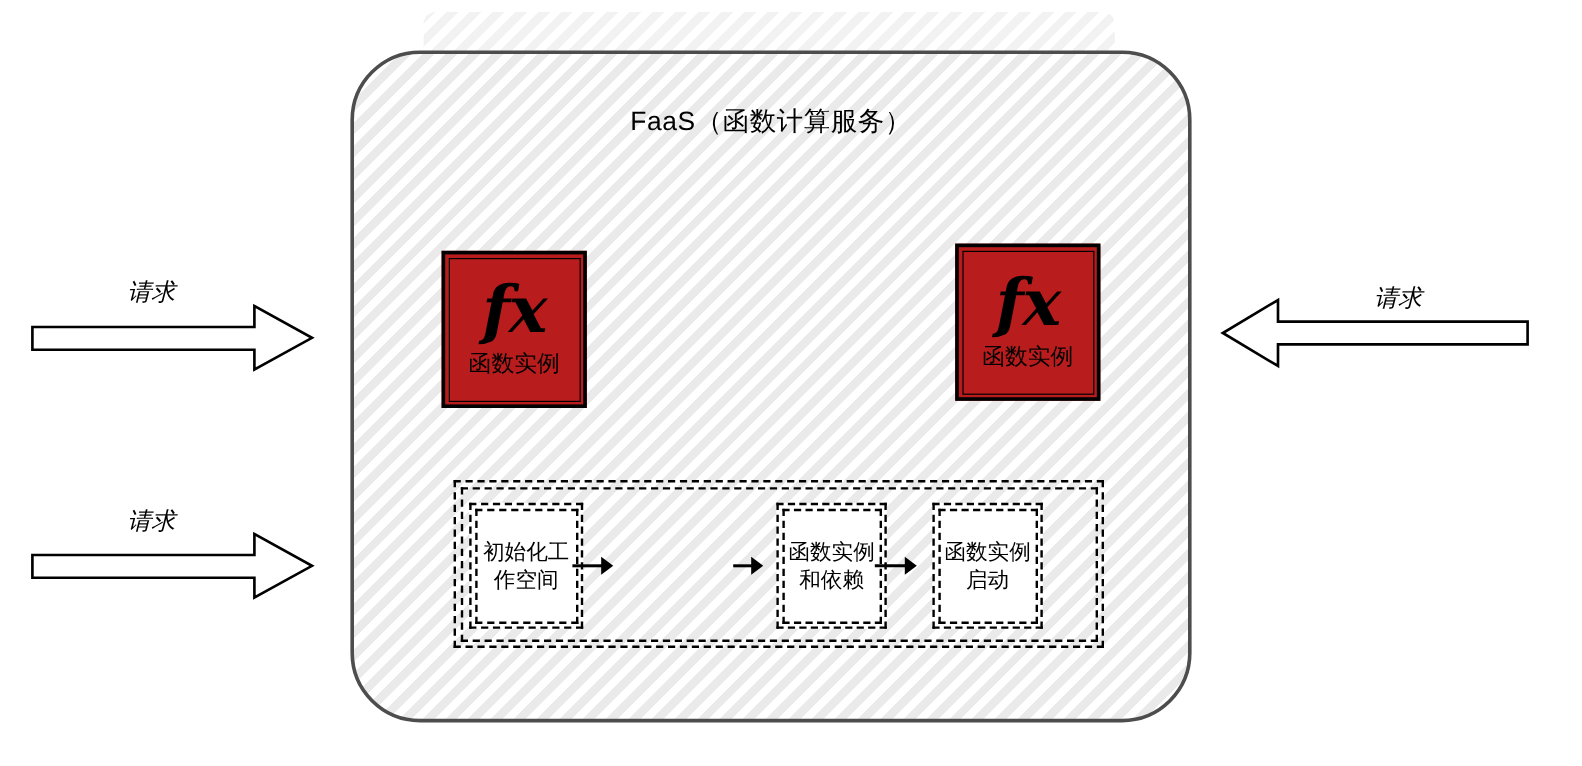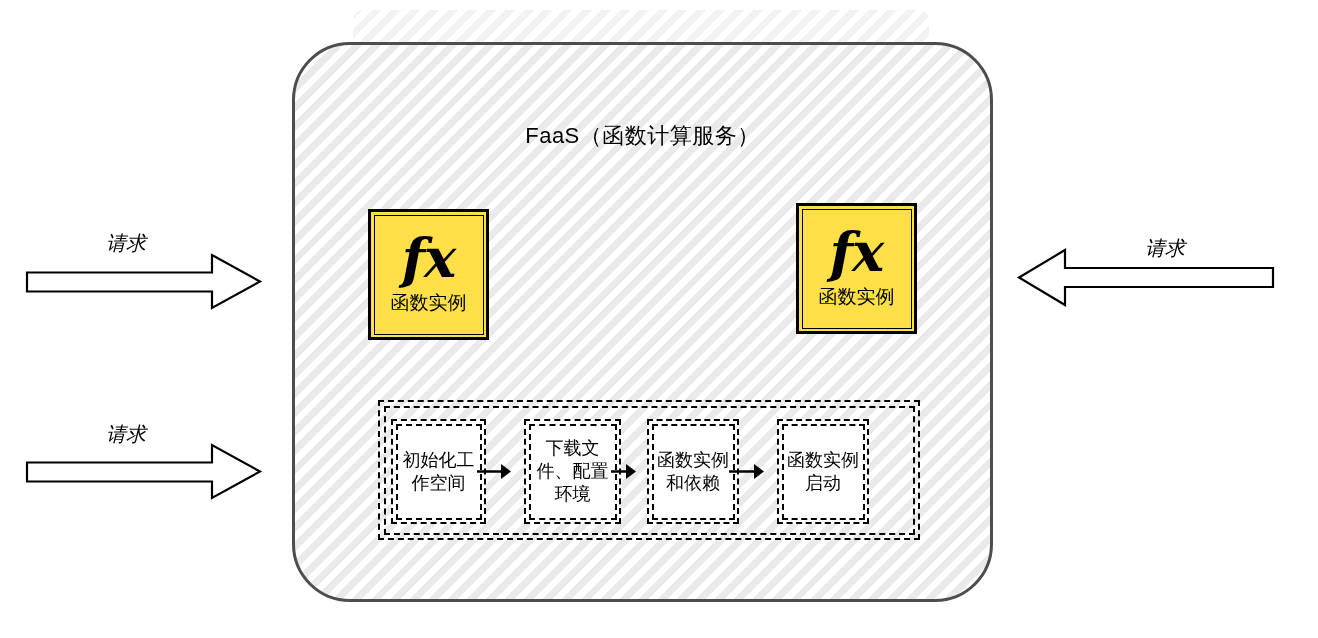--- a/index.html
+++ b/index.html
@@ -39,28 +39,27 @@
 
   .faas-title {
     position: absolute;
     left: 292px; top: 86px;
     width: 701px;
     text-align: center;
     font-size: 22px;
     font-weight: 500;
     letter-spacing: 0.5px;
     z-index: 2;
-    margin-top: 35px;
   }
 
   
   .fx-box {
     position: absolute;
     width: 121px; height: 131px;
-    background: #fde047;
+    background: #b91c1c;
     border: 3px solid #000000;
     z-index: 2;
     display: flex;
     flex-direction: column;
     align-items: center;
     justify-content: center;
   }
   .fx-box::before {
     content: "";
     position: absolute;
@@ -170,25 +169,20 @@
   <div class="fx-box right">
     <div class="fx-glyph">fx</div>
     <div class="fx-label">函数实例</div>
   </div>
 
   <div class="pipeline">
     <div class="step-box step-1">
       <div class="step-label">初始化工
 作空间</div>
     </div>
-    <div class="step-box step-2">
-      <div class="step-label">下载文
-件、配置
-环境</div>
-    </div>
     <div class="step-box step-3">
       <div class="step-label">函数实例
 和依赖</div>
     </div>
     <div class="step-box step-4">
       <div class="step-label">函数实例
 启动</div>
     </div>
   </div>
 

